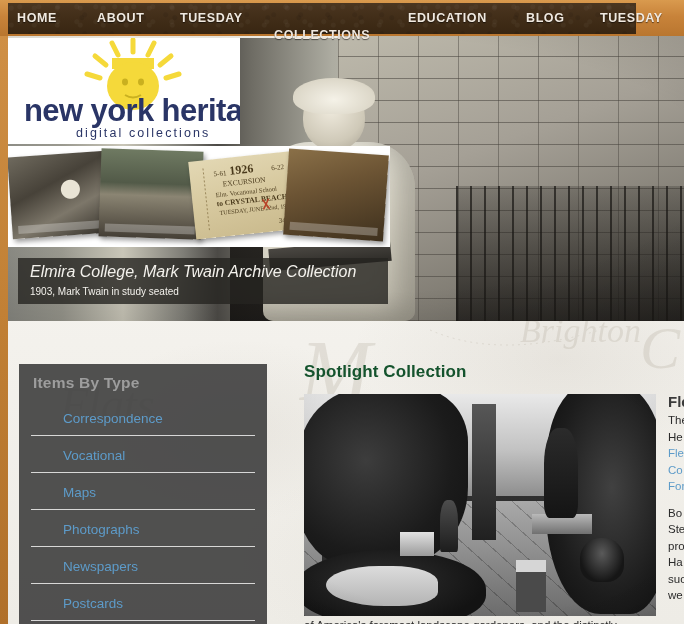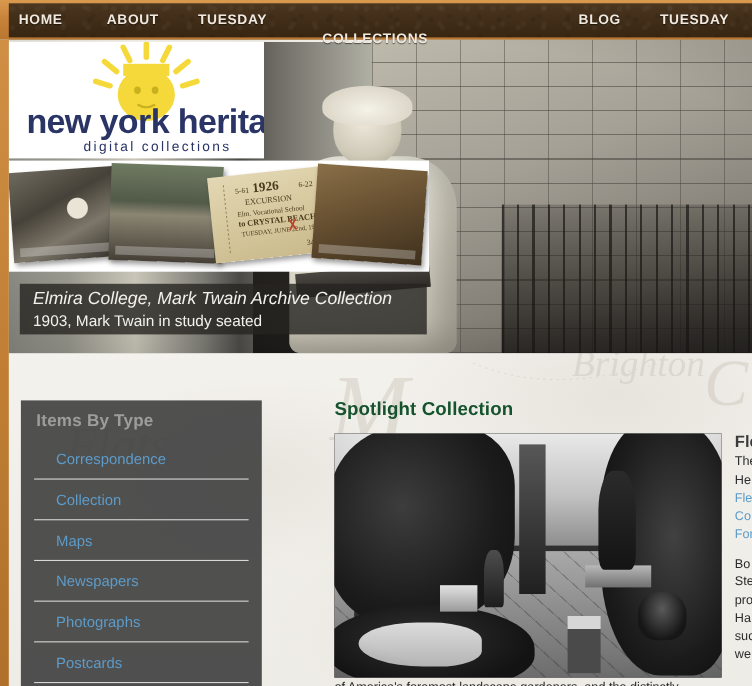--- a/index.html
+++ b/index.html
@@ -47,21 +47,21 @@
     position: absolute;
     left: 0; top: 0;
     width: 684px;
     height: 36px;
     background: linear-gradient(180deg,#d99a4e 0%, #c8833a 45%, #b9762f 100%);
     z-index: 40;
   }
   #topnav {
     position: absolute;
     left: 8px; top: 3px;
-    width: 676px;
+    width: 628px;
     height: 31px;
     background:
       radial-gradient(circle at 14% 30%, rgba(255,255,255,.035) 0 2px, transparent 3px),
       radial-gradient(circle at 38% 70%, rgba(0,0,0,.09) 0 2px, transparent 3px),
       radial-gradient(circle at 62% 25%, rgba(255,255,255,.03) 0 2px, transparent 3px),
       radial-gradient(circle at 84% 62%, rgba(0,0,0,.08) 0 2px, transparent 3px),
       linear-gradient(180deg, #4b3620 0%, #412d18 50%, #382612 100%);
     background-size: 23px 17px, 31px 21px, 19px 15px, 27px 19px, 100% 100%;
     display: flex;
     align-items: center;
@@ -72,21 +72,21 @@
     font-weight: bold;
     letter-spacing: .6px;
     text-decoration: none;
     white-space: nowrap;
     line-height: 31px;
     text-shadow: 0 1px 1px rgba(0,0,0,.55);
   }
   #nav-home       { position:absolute; left: 9px;   }
   #nav-about      { position:absolute; left: 89px;  }
   #nav-browse     { position:absolute; left: 172px; }
-  #nav-collections{ position:absolute; left: 285px; margin-top: 33px; }
+  #nav-collections{ position:absolute; left: 266px; margin-top: 33px; }
   #nav-education  { position:absolute; left: 400px; }
   #nav-blog       { position:absolute; left: 518px; text-align: center; }
   #nav-contact    { position:absolute; left: 592px; }
 
   
   #left-rail {
     position: absolute;
     left: 0; top: 36px;
     width: 8px; height: 588px;
     background: linear-gradient(180deg,#cf8f45 0%, #c07f34 50%, #b0702a 100%);
@@ -255,46 +255,46 @@
     left: 18px; top: 258px;
     width: 370px; height: 46px;
     background: rgba(38,36,33,.80);
     z-index: 26;
     padding: 5px 12px 0 12px;
   }
   #caption-line1 {
     color:#f3f1ec; font-size:16px; line-height:17px; white-space:nowrap;font-style:italic;
   }
   #caption-line2 {
-    color:#f3f1ec; font-size:14px; line-height:17px; white-space:nowrap; margin-top:3px;
+    color:#f3f1ec; font-size:10px; line-height:17px; white-space:nowrap; margin-top:3px;
   }
 
   
   #sidebar {
     position: absolute;
     left: 19px; top: 364px;
-    width: 219px;
+    width: 248px;
     height: 260px;
     background: rgba(62,62,62,.90);
     z-index: 20;
     overflow: hidden;
   }
   #sidebar-title {
     color:#9d9d9d;
     font-size:15.5px;
     font-weight:bold;
     padding: 10px 0 0 14px;
     letter-spacing:.2px;
   }
   #sidebar-list { list-style:none; margin-top: 7px; }
   .side-item {
     position: relative;
     height: 37px;
     line-height: 37px;
-    padding-left: 32px;
+    padding-left: 44px;
   }
   .side-item::after {
     content:"";
     position:absolute; left:12px; right:12px; bottom:0; height:1px;
     background: rgba(235,235,235,.88);
   }
   .side-link {
     color:#5d9bc9;
     font-size:13.5px;
     text-decoration:none;
@@ -424,20 +424,21 @@
     <path d="M430 330 C 480 352, 540 348, 600 330" stroke="#b9b2a4" stroke-width="1" fill="none" stroke-dasharray="2 4"></path>
     <path d="M350 420 C 400 452, 470 448, 540 424" stroke="#c0b9ab" stroke-width="1" fill="none" stroke-dasharray="2 5"></path>
   </svg>
 
   <div id="topnav-outer">
     <nav id="topnav">
       <a class="navitem" id="nav-home" href="#">HOME</a>
       <a class="navitem" id="nav-about" href="#">ABOUT</a>
       <a class="navitem" id="nav-browse" href="#">TUESDAY</a>
       <a class="navitem" id="nav-collections" href="#">COLLECTIONS</a>
+      <a class="navitem" id="nav-education" href="#">EDUCATION</a>
       <a class="navitem" id="nav-blog" href="#">BLOG</a>
       <a class="navitem" id="nav-contact" href="#">TUESDAY</a>
     </nav>
   </div>
 
   <div id="left-rail"></div>
 
   <div id="hero">
     <div id="hero-photo">
       <div id="hero-window"></div>
@@ -510,30 +511,30 @@
     <div id="caption-line2">1903, Mark Twain in study seated</div>
   </div>
 
   <aside id="sidebar">
     <div id="sidebar-title">Items By Type</div>
     <ul id="sidebar-list">
       <li class="side-item">
         <a class="side-link" href="#">Correspondence</a>
       </li>
       <li class="side-item">
-        <a class="side-link" href="#">Collection</a>
+        <a class="side-link" href="#">Vocational</a>
       </li>
       <li class="side-item">
         <a class="side-link" href="#">Maps</a>
       </li>
       <li class="side-item">
-        <a class="side-link" href="#">Newspapers</a>
+        <a class="side-link" href="#">Photographs</a>
       </li>
       <li class="side-item">
-        <a class="side-link" href="#">Photographs</a>
+        <a class="side-link" href="#">Newspapers</a>
       </li>
       <li class="side-item">
         <a class="side-link" href="#">Postcards</a>
       </li>
     </ul>
   </aside>
 
   <h2 id="spotlight-title">Spotlight Collection</h2>
 
   <div id="spotlight-image">

